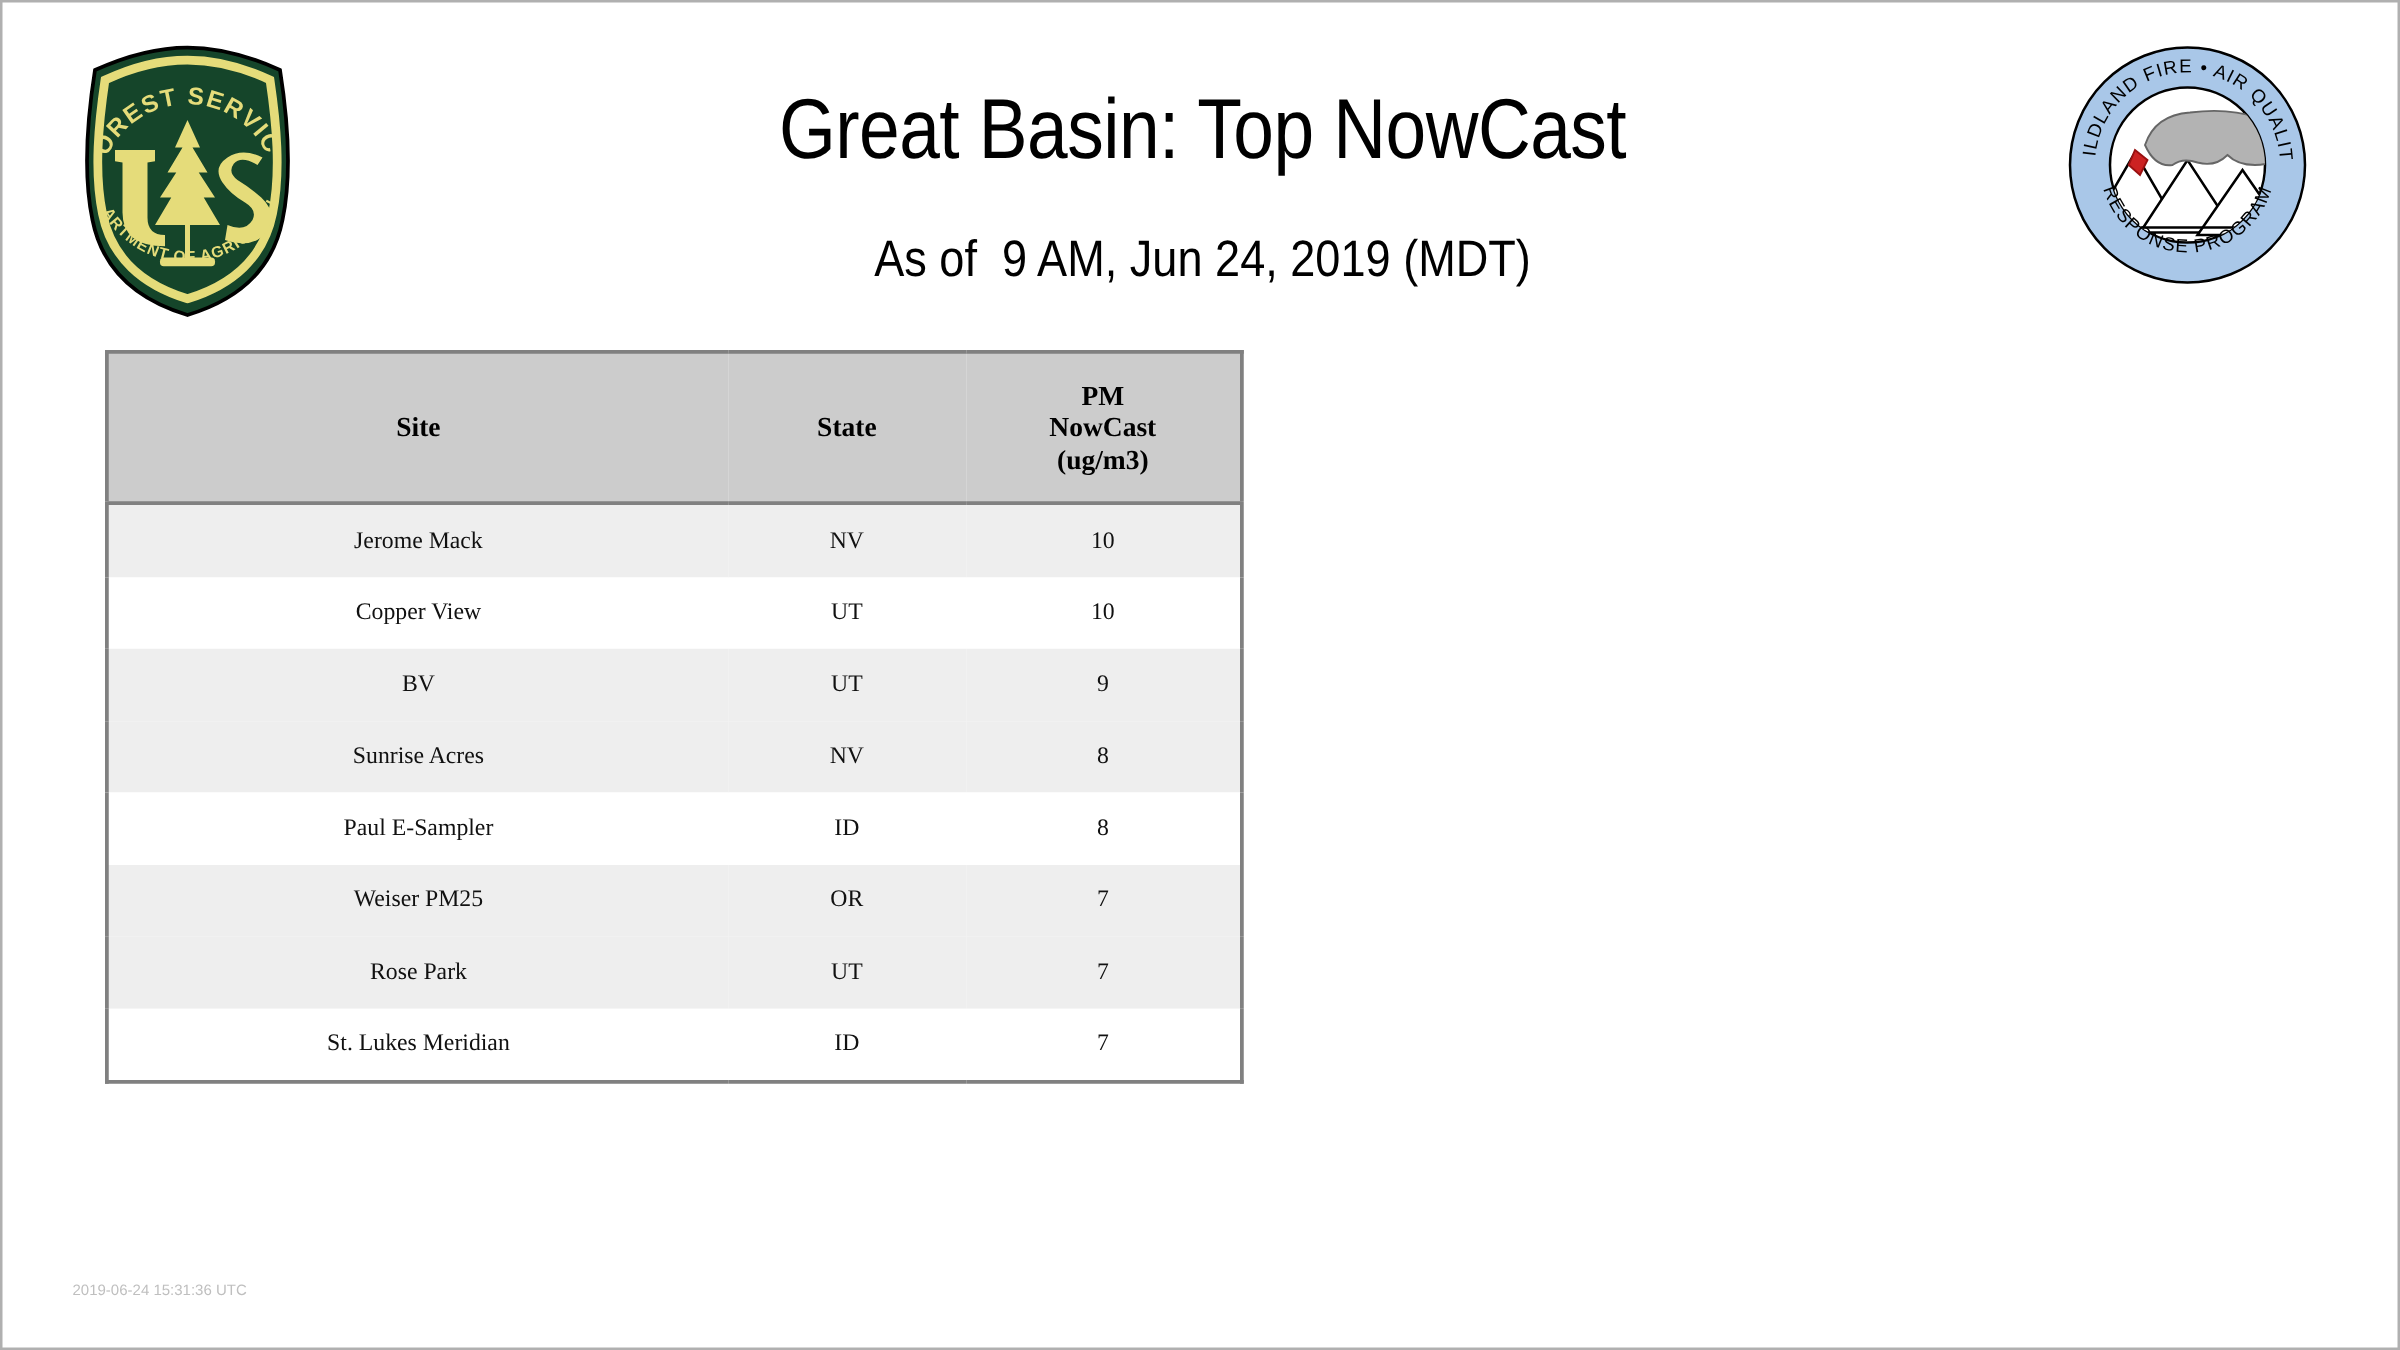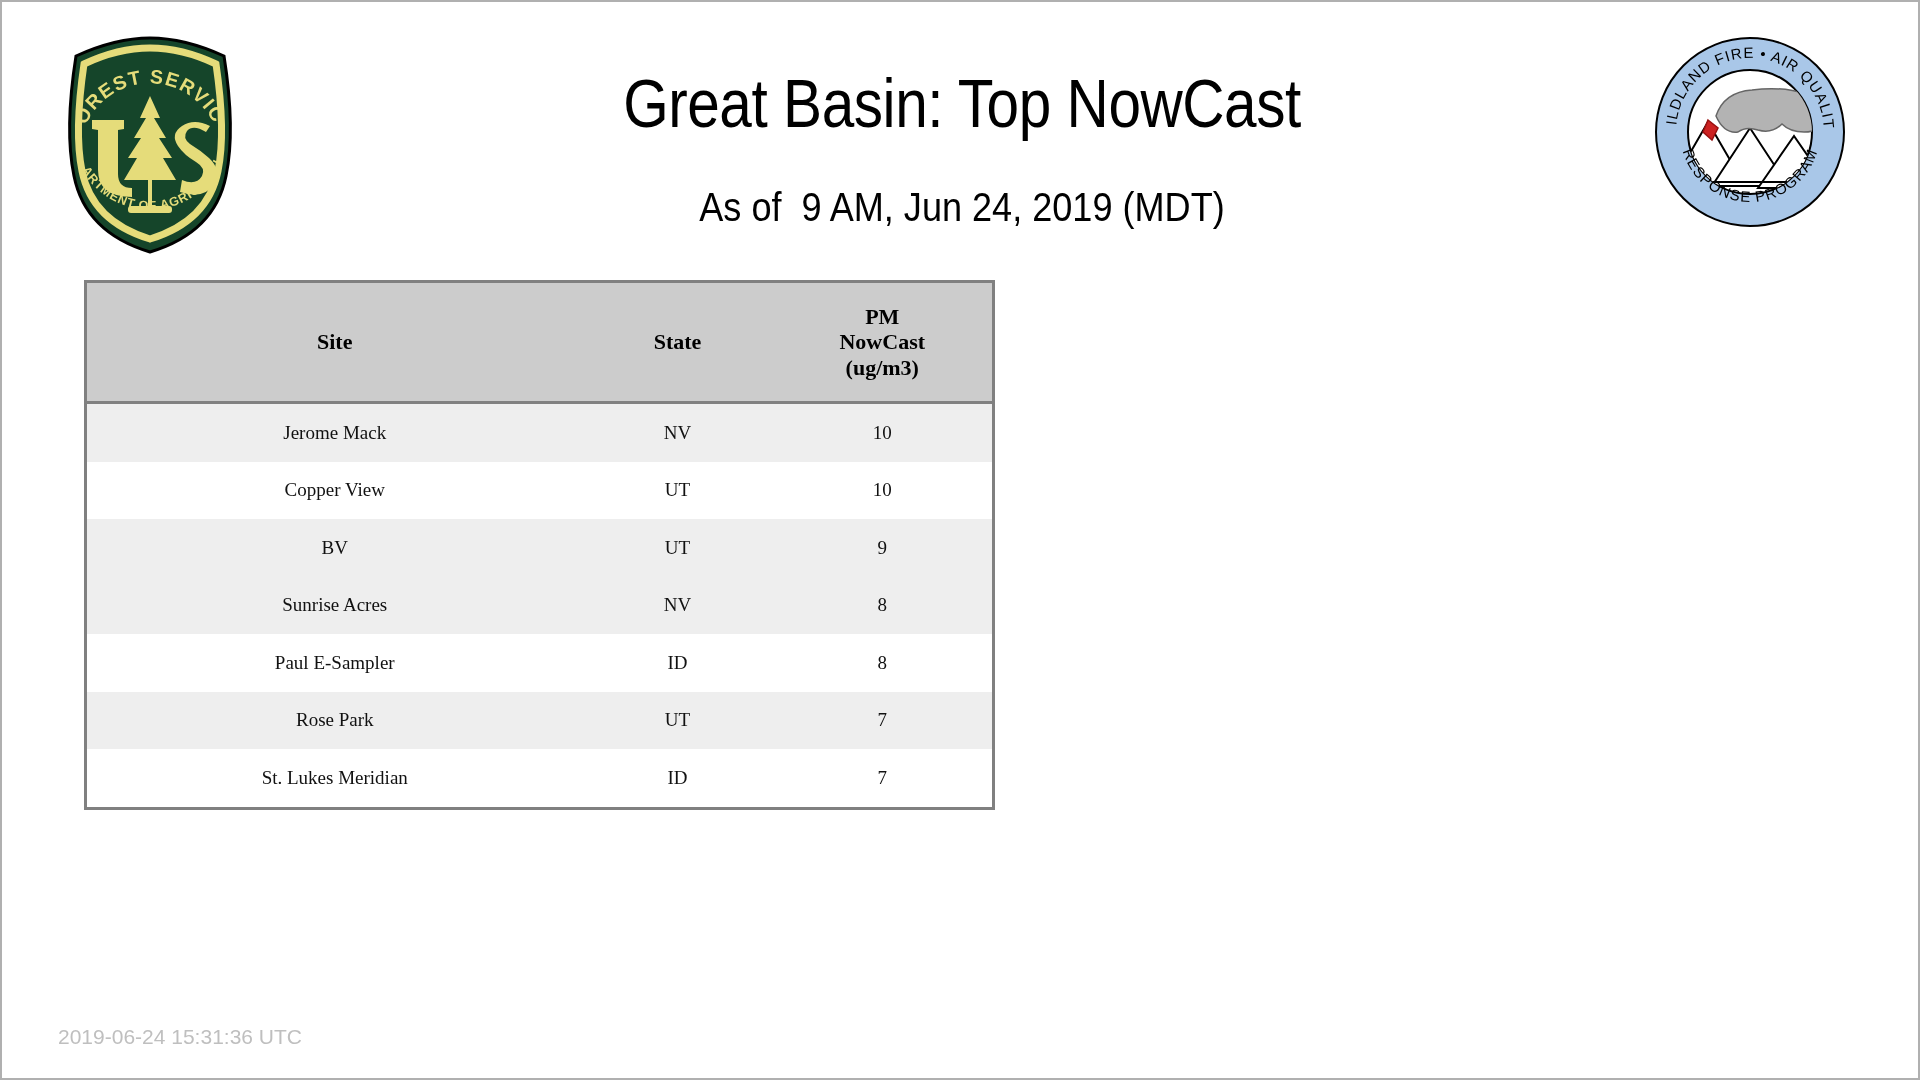--- a/index.html
+++ b/index.html
@@ -112,21 +112,21 @@
   #nowcast-table tbody tr.even td { background: #ffffff; text-align: center; }
 
   .hdr-multiline { display: block; }
 
   
   #footer-timestamp {
     position: absolute;
     left: 56px;
     top: 1023px;
     font-family: "Liberation Sans", sans-serif;
-    font-size: 21px;
+    font-size: 12px;
     color: #bfbfbf;
     white-space: nowrap;
   }
 </style>
 </head>
 <body>
 
 <div id="page">
 
   <div id="fs-logo">
@@ -243,20 +243,25 @@
           <td>Sunrise Acres</td>
           <td>NV</td>
           <td>8</td>
         </tr>
         <tr class="even">
           <td>Paul E-Sampler</td>
           <td>ID</td>
           <td>8</td>
         </tr>
         <tr class="odd">
+          <td>Weiser PM25</td>
+          <td>OR</td>
+          <td>7</td>
+        </tr>
+        <tr class="odd">
           <td>Rose Park</td>
           <td>UT</td>
           <td>7</td>
         </tr>
         <tr class="even">
           <td>St. Lukes Meridian</td>
           <td>ID</td>
           <td>7</td>
         </tr>
       </tbody>

